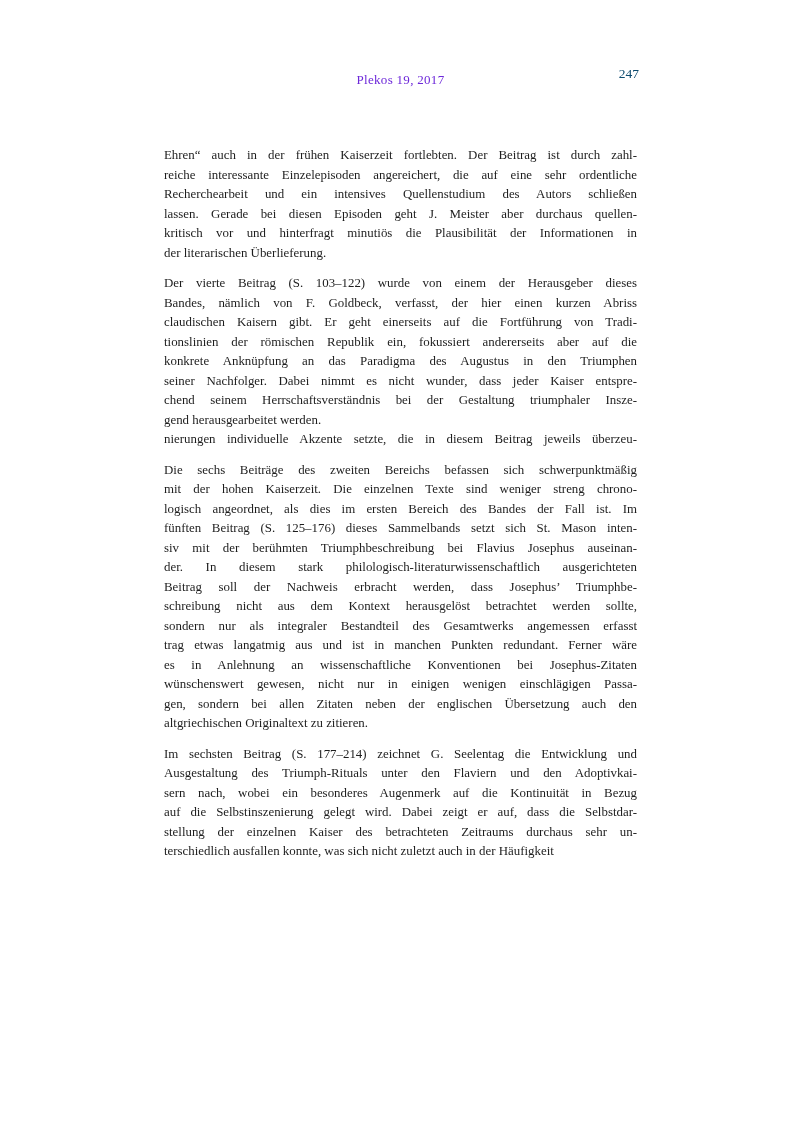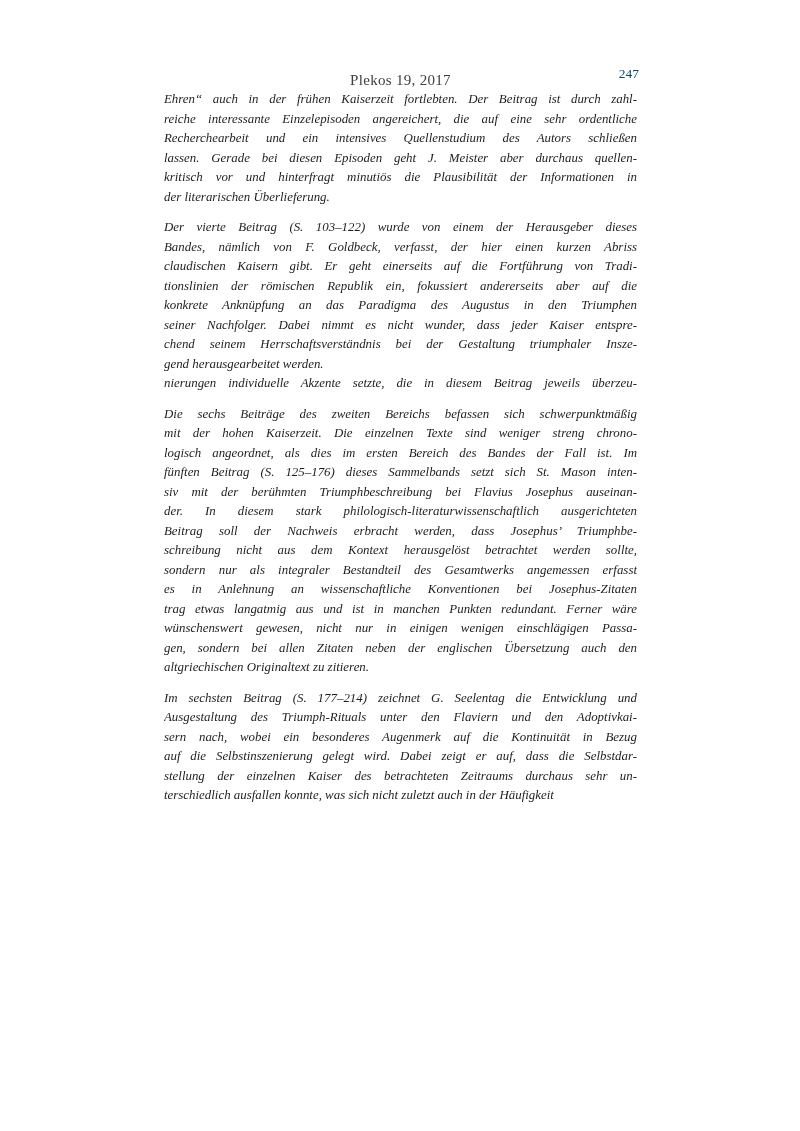--- a/index.html
+++ b/index.html
@@ -22,34 +22,34 @@
     left: 164px;
     top: 72px;
     width: 473px;
   }
   .running-header {
     position: relative;
     height: 18px;
   }
   .journal-title {
     text-align: center;
-    font-size: 15px;
+    font-size: 13px;
     line-height: 16px;
     letter-spacing: 0.3px;
-    color: #404040;
+    color: #6d28d9;
   }
   .page-number {
     position: absolute;
     right: -2px;
     top: -6px;
     font-size: 13.5px;
     color: #0c4a6e;
   }
   .page-body {
-    font-style: italic;
+    margin-top: 56px;
   }
   .para {
     margin: 0 0 11px 0;
   }
   .para:last-child {
     margin-bottom: 0;
   }
   .line {
     font-size: 12.9px;
     line-height: 19.5px;
@@ -95,22 +95,22 @@
         <div class="para">
           <div class="line">Die sechs Beiträge des zweiten Bereichs befassen sich schwerpunktmäßig</div>
           <div class="line">mit der hohen Kaiserzeit. Die einzelnen Texte sind weniger streng chrono-</div>
           <div class="line">logisch angeordnet, als dies im ersten Bereich des Bandes der Fall ist. Im</div>
           <div class="line">fünften Beitrag (S. 125–176) dieses Sammelbands setzt sich St. Mason inten-</div>
           <div class="line">siv mit der berühmten Triumphbeschreibung bei Flavius Josephus auseinan-</div>
           <div class="line">der. In diesem stark philologisch-literaturwissenschaftlich ausgerichteten</div>
           <div class="line">Beitrag soll der Nachweis erbracht werden, dass Josephus’ Triumphbe-</div>
           <div class="line">schreibung nicht aus dem Kontext herausgelöst betrachtet werden sollte,</div>
           <div class="line">sondern nur als integraler Bestandteil des Gesamtwerks angemessen erfasst</div>
+          <div class="line">trag etwas langatmig aus und ist in manchen Punkten redundant. Ferner wäre</div>
           <div class="line">es in Anlehnung an wissenschaftliche Konventionen bei Josephus-Zitaten</div>
-          <div class="line">trag etwas langatmig aus und ist in manchen Punkten redundant. Ferner wäre</div>
           <div class="line">wünschenswert gewesen, nicht nur in einigen wenigen einschlägigen Passa-</div>
           <div class="line">gen, sondern bei allen Zitaten neben der englischen Übersetzung auch den</div>
           <div class="line last">altgriechischen Originaltext zu zitieren.</div>
         </div>
         <div class="para">
           <div class="line">Im sechsten Beitrag (S. 177–214) zeichnet G. Seelentag die Entwicklung und</div>
           <div class="line">Ausgestaltung des Triumph-Rituals unter den Flaviern und den Adoptivkai-</div>
           <div class="line">sern nach, wobei ein besonderes Augenmerk auf die Kontinuität in Bezug</div>
           <div class="line">auf die Selbstinszenierung gelegt wird. Dabei zeigt er auf, dass die Selbstdar-</div>
           <div class="line">stellung der einzelnen Kaiser des betrachteten Zeitraums durchaus sehr un-</div>

